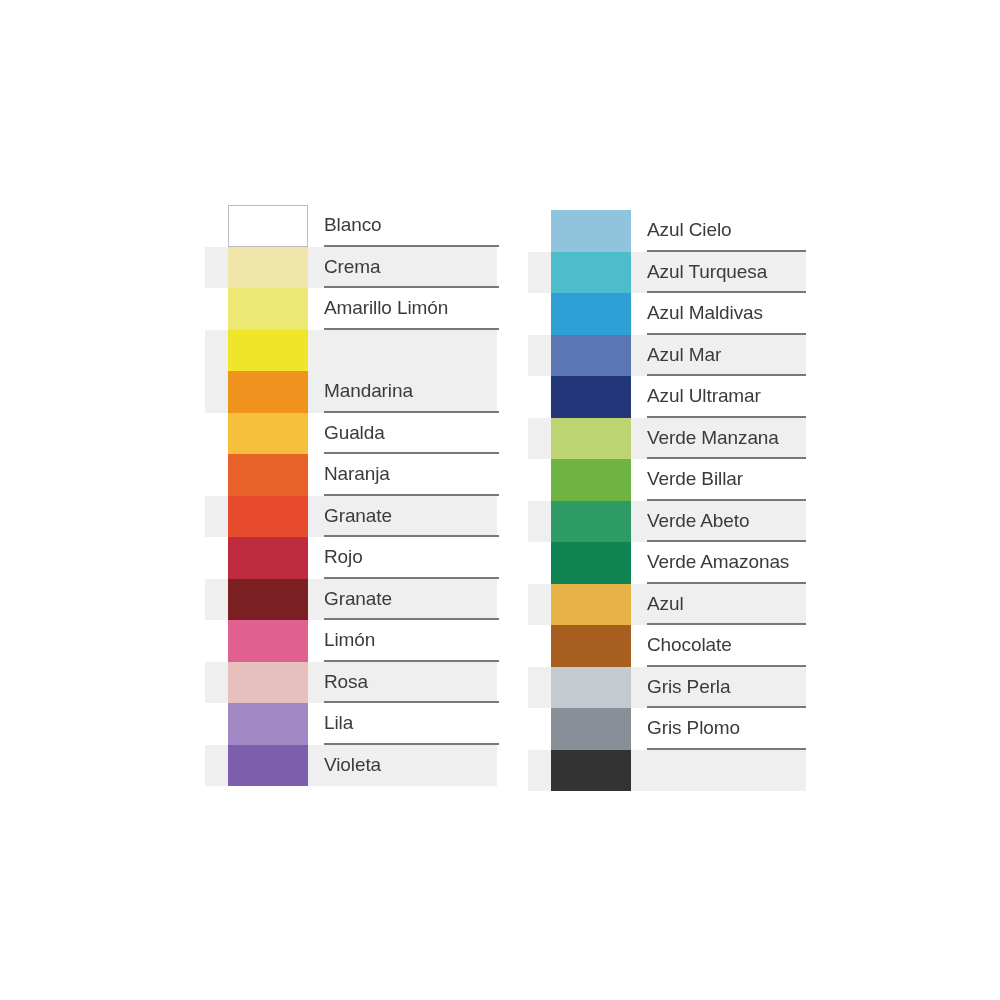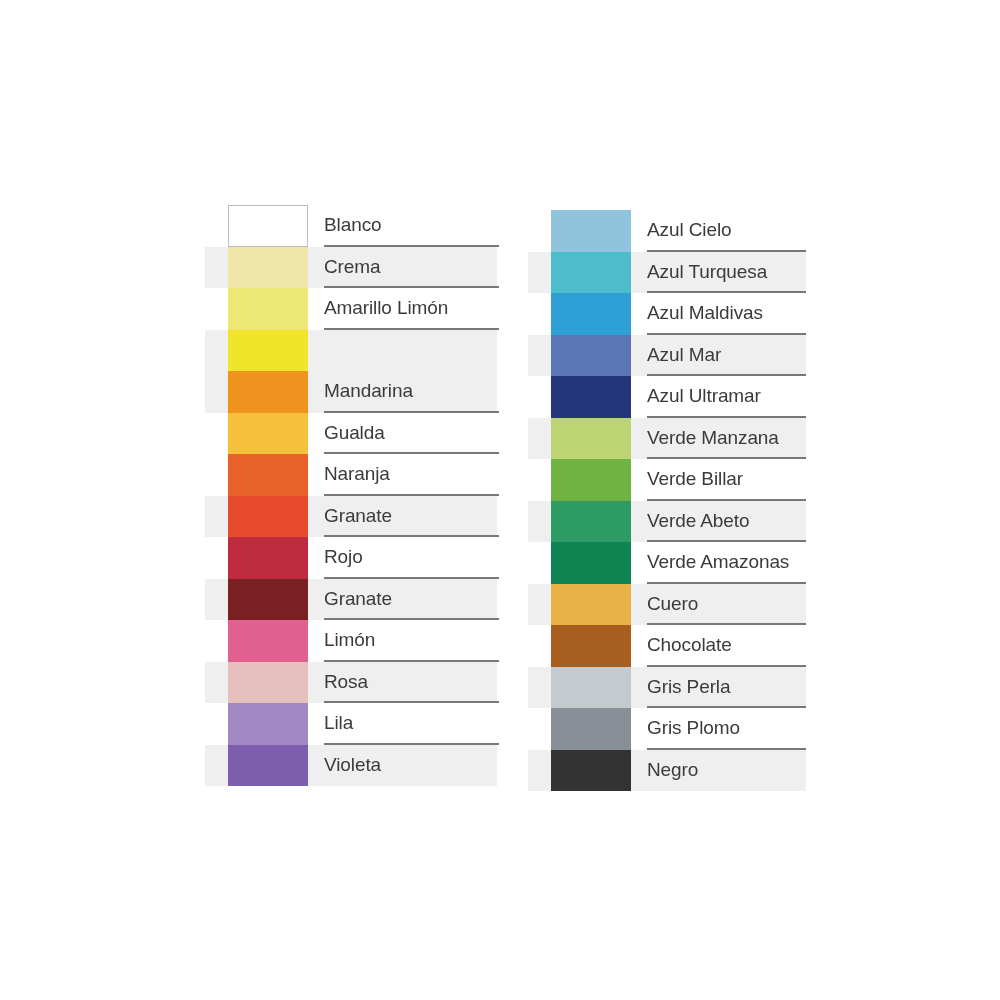--- a/index.html
+++ b/index.html
@@ -239,21 +239,21 @@
       </div>
       <div class="swatch-row">
         <div class="swatch-chip" style="background-color: rgb(14, 133, 82);"></div>
         <div class="swatch-label-cell">
           <span class="swatch-label">Verde Amazonas</span>
         </div>
       </div>
       <div class="swatch-row striped">
         <div class="swatch-chip" style="background-color: rgb(232, 179, 72);"></div>
         <div class="swatch-label-cell">
-          <span class="swatch-label">Cuero</span>
+          <span class="swatch-label">Azul</span>
         </div>
       </div>
       <div class="swatch-row">
         <div class="swatch-chip" style="background-color: rgb(168, 94, 30);"></div>
         <div class="swatch-label-cell">
           <span class="swatch-label">Chocolate</span>
         </div>
       </div>
       <div class="swatch-row striped">
         <div class="swatch-chip" style="background-color: rgb(197, 202, 206);"></div>
@@ -262,19 +262,16 @@
         </div>
       </div>
       <div class="swatch-row">
         <div class="swatch-chip" style="background-color: rgb(137, 143, 152);"></div>
         <div class="swatch-label-cell">
           <span class="swatch-label">Gris Plomo</span>
         </div>
       </div>
       <div class="swatch-row striped">
         <div class="swatch-chip" style="background-color: rgb(51, 51, 51);"></div>
-        <div class="swatch-label-cell">
-          <span class="swatch-label">Negro</span>
-        </div>
       </div>
     </div>
 
 </div>
 
 </body></html>

